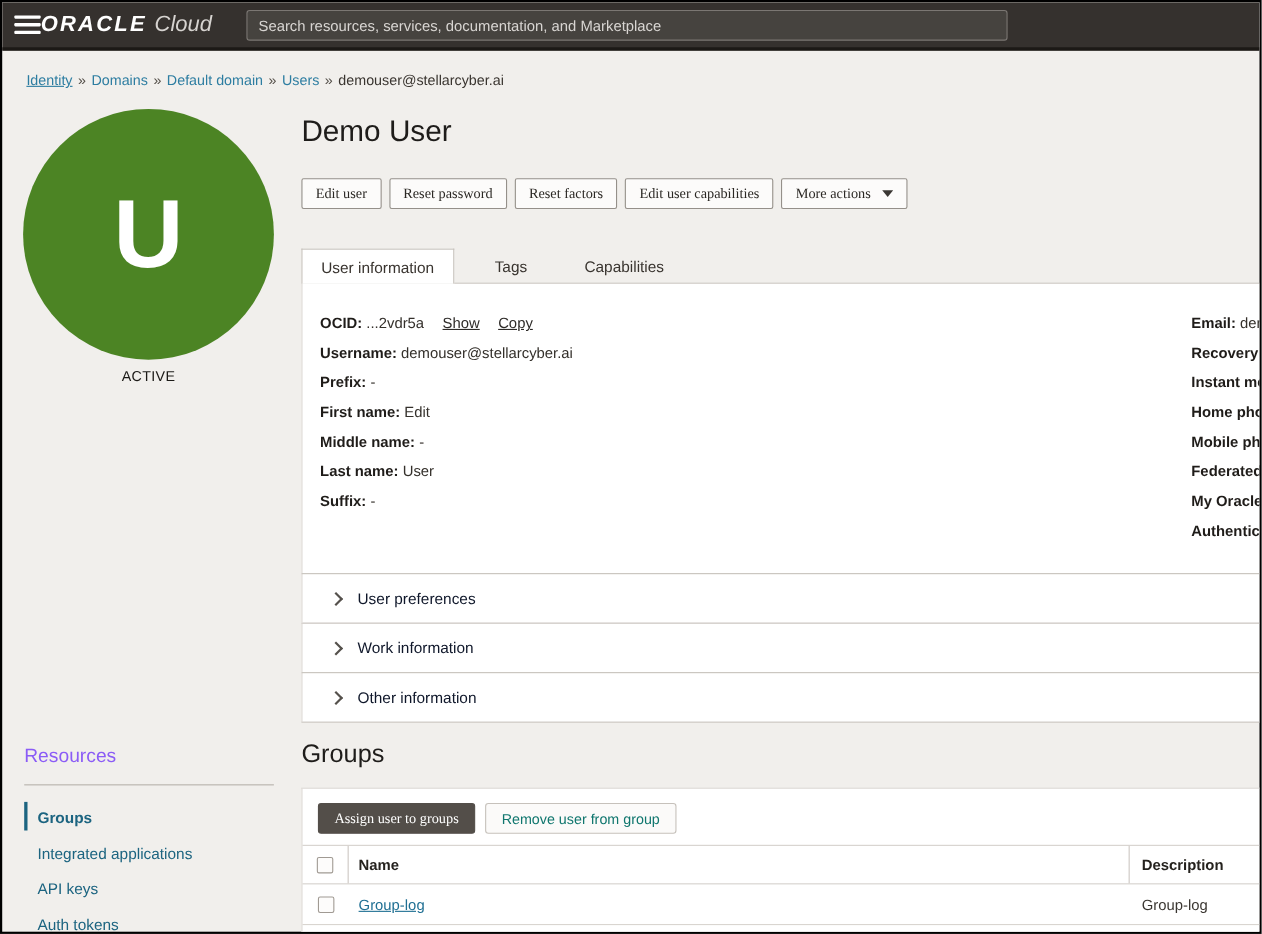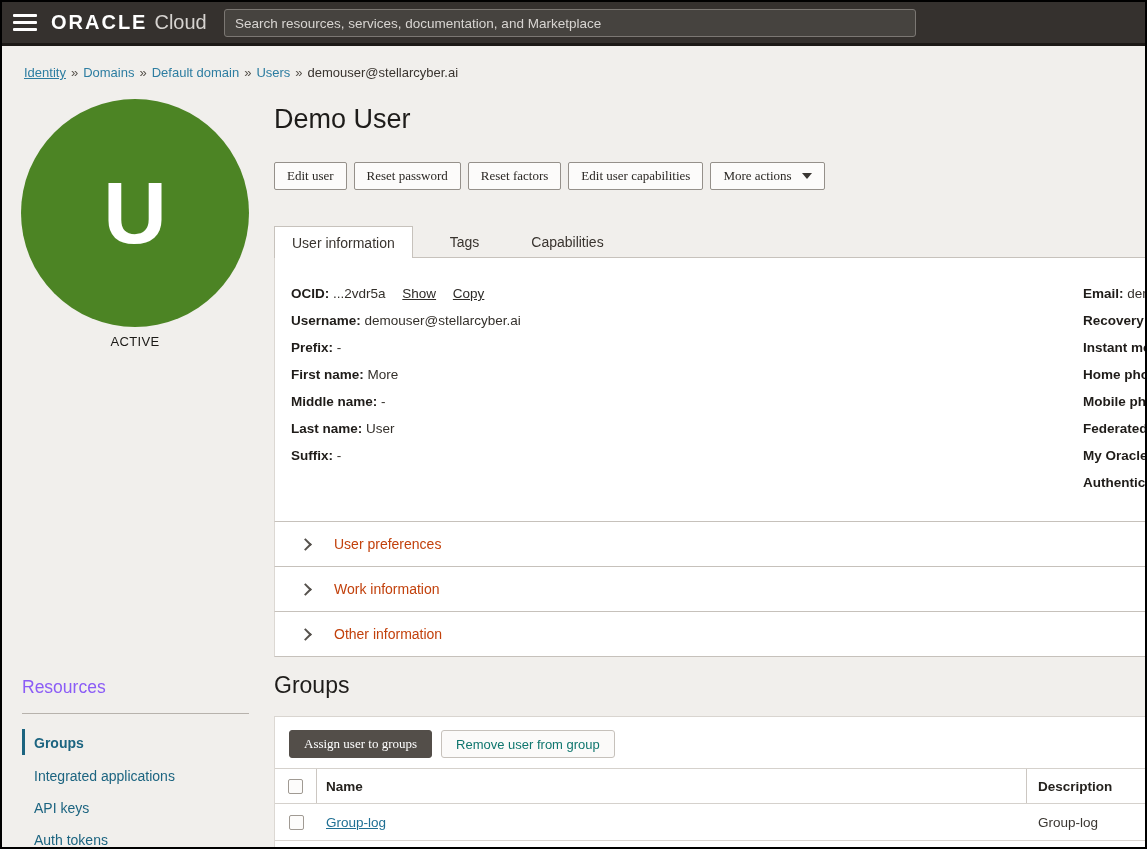--- a/index.html
+++ b/index.html
@@ -12,21 +12,21 @@
   }
 
   
   .topbar {
     position:absolute; left:0; top:0; right:0; height:44px;
     background:#35312e; border-bottom:3px solid #1c1916;
     display:flex; align-items:center;
   }
   .hamburger { width:24px; height:17px; margin-left:11px; display:flex; flex-direction:column; justify-content:space-between; cursor:pointer; }
   .hamburger span { display:block; height:3px; background:#fff; border-radius:1px; }
-  .brand { margin-left:14px; display:flex; align-items:flex-end; white-space:nowrap; }
+  .brand { display:flex; align-items:flex-end; white-space:nowrap;font-style:italic; }
   .brand-primary { color:#fff; font-size:20px; font-weight:700; letter-spacing:2px; }
   .brand-secondary { color:#d6d3d0; font-size:20px; font-weight:400; margin-left:7px; }
   .search-box {
     position:absolute; left:222px; top:7px; width:692px; height:28px;
     background:#46433f; border:1px solid #7b7773; border-radius:3px;
     color:#fef9c3; font-size:13.5px; padding:0 10px; outline:none;
   }
   .search-box::placeholder { color:#d8d5d2; opacity:1; }
 
   
@@ -79,21 +79,21 @@
   .info-row b { color:#1f1c19; }
   .inline-link { color:#2e2b28; text-decoration:underline; margin-left:13px; cursor:pointer; }
 
   
   .section-row { position:absolute; left:272px; right:0; height:45px; background:#fff;
     border-top:1px solid #c6c1bb; display:flex; align-items:center; cursor:pointer;
     border-left:1px solid #dcd8d3; }
   .section-row.last { border-bottom:1px solid #c6c1bb; }
   .chev { width:9px; height:9px; border-top:2px solid #55514c; border-right:2px solid #55514c;
     transform:rotate(45deg); margin-left:26px; flex:none; }
-  .section-label { font-size:14px; color:#c2410c; margin-left:24px; }
+  .section-label { font-size:14px; color:#0f172a; margin-left:15px; }
 
   
   .groups-title { position:absolute; left:272px; top:670px; font-size:23px; color:#1e1c1a; }
   .groups-panel { position:absolute; left:272px; top:714px; right:0; height:140px;
     background:#fff; border-left:1px solid #dcd8d3; border-top:1px solid #d9d5d0; }
   .groups-actions { position:absolute; left:14px; top:13px; display:flex; gap:9px; }
   .btn-dark { height:28px; padding:0 14px; background:#534e49; border:1px solid #534e49;
     border-radius:3px; color:#fff; font-size:13px; font-family:Liberation Serif, serif; cursor:pointer; }
   .btn-light { height:28px; padding:0 14px; background:#fbfaf9; border:1px solid #c6c1bb;
     border-radius:3px; color:#0f766e; font-size:13px; font-family:inherit; cursor:default; }
@@ -176,21 +176,21 @@
       <div class="info-row">
         <b>Username:</b>
         <span>demouser@stellarcyber.ai</span>
       </div>
       <div class="info-row">
         <b>Prefix:</b>
         <span>-</span>
       </div>
       <div class="info-row">
         <b>First name:</b>
-        <span>More</span>
+        <span>Edit</span>
       </div>
       <div class="info-row">
         <b>Middle name:</b>
         <span>-</span>
       </div>
       <div class="info-row">
         <b>Last name:</b>
         <span>User</span>
       </div>
       <div class="info-row">

